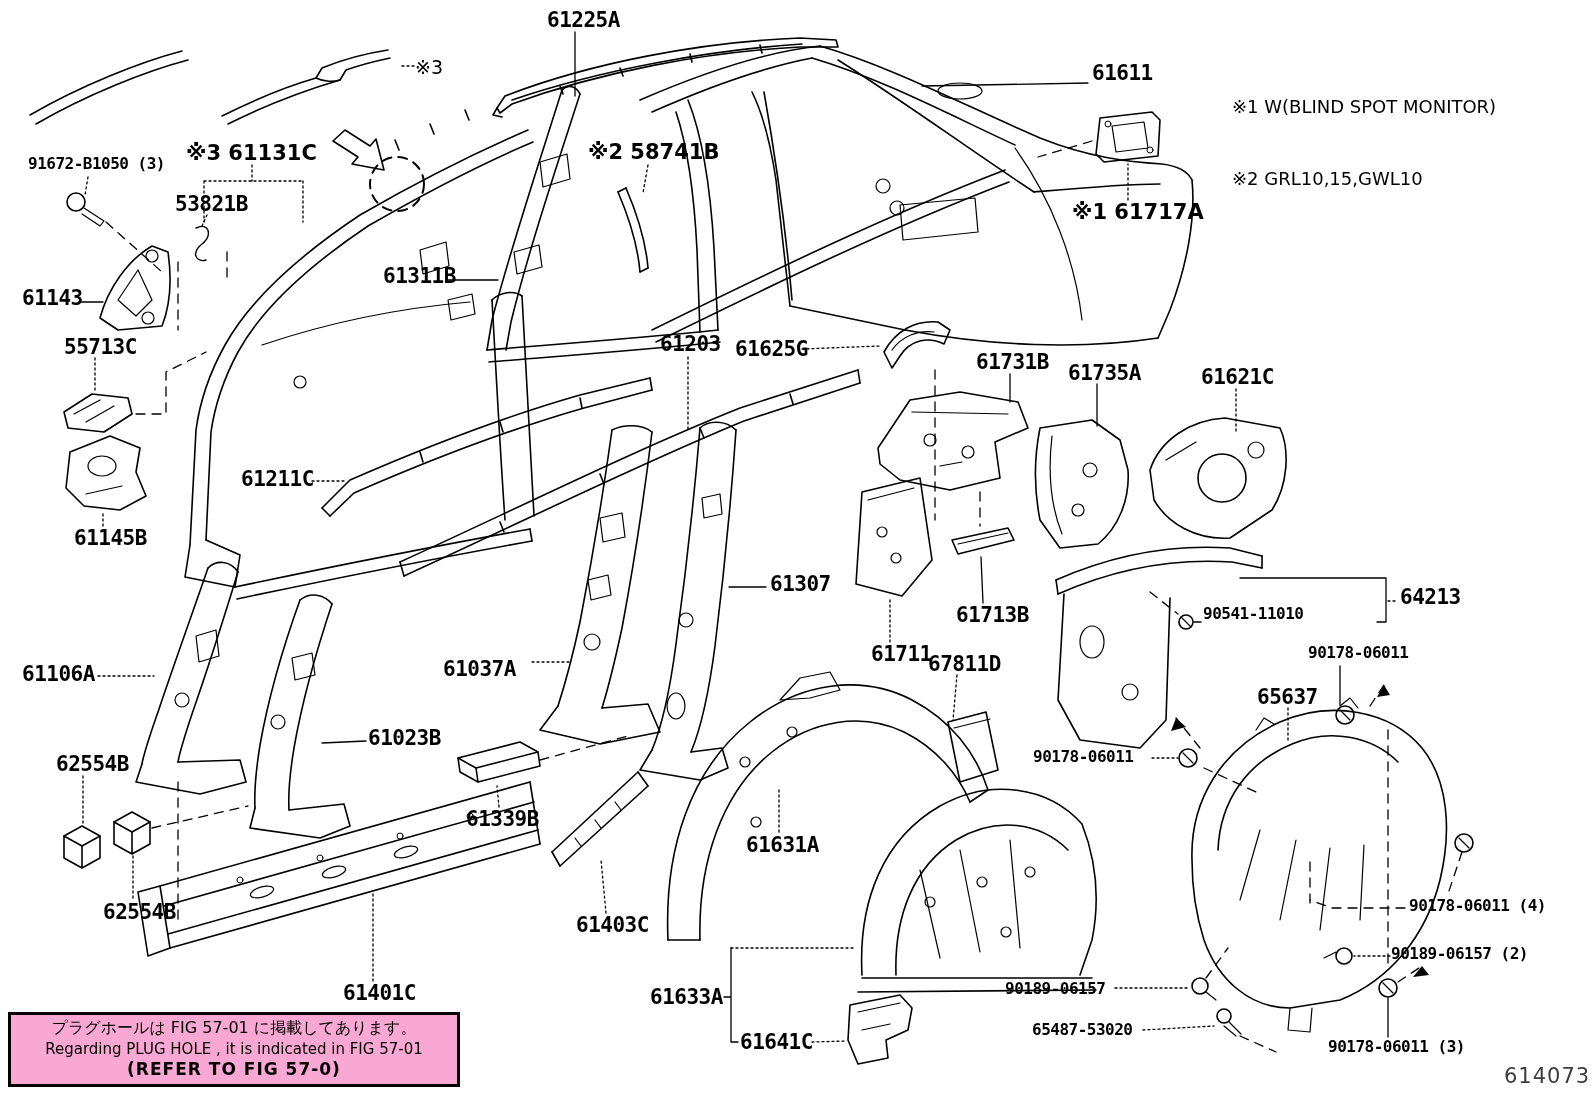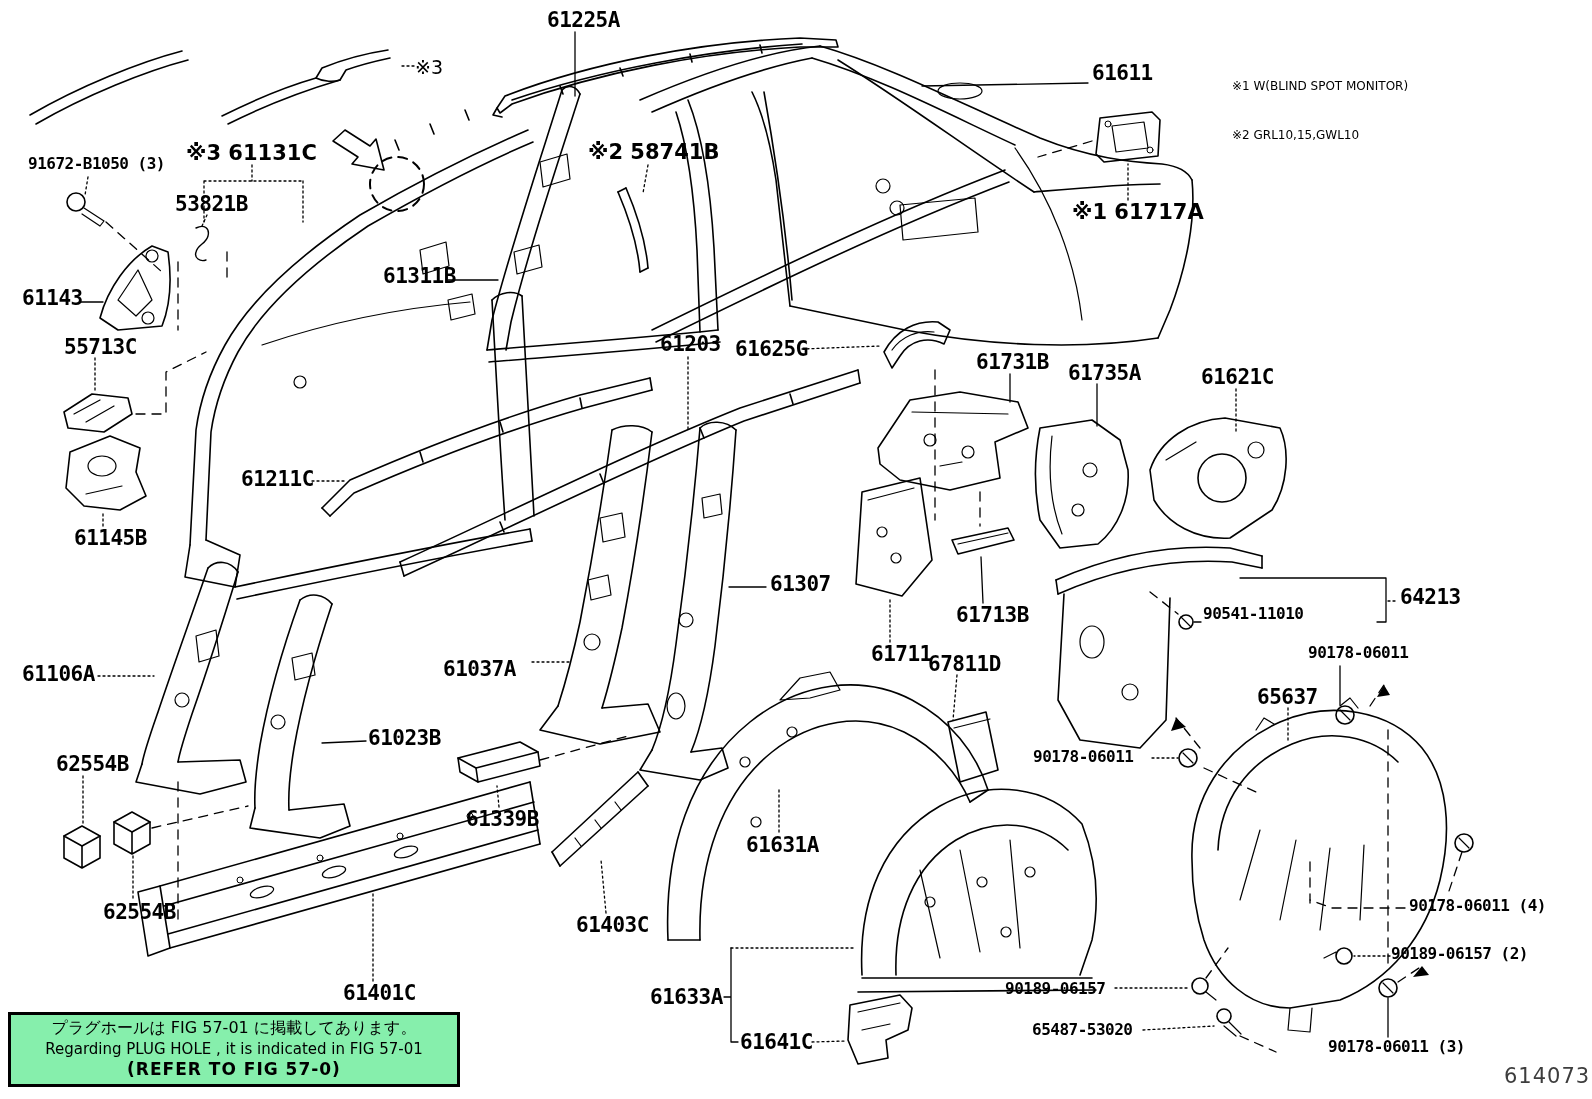--- a/index.html
+++ b/index.html
@@ -9,37 +9,37 @@
   }
   svg{position:absolute;left:0;top:0;}
   .pl{
     position:absolute;font-weight:bold;font-size:16px;line-height:1;
     letter-spacing:-0.5px;white-space:pre;color:#000;
   }
   .pl.big{font-size:21px;}
   .pl.sym{font-family:"DejaVu Sans","Liberation Sans",sans-serif;letter-spacing:0;}
   .note{
     position:absolute;font-family:"DejaVu Sans","Liberation Sans",sans-serif;
-    font-size:12px;line-height:1.35;white-space:pre;color:#000;
+    font-size:18px;line-height:1.35;white-space:pre;color:#000;
   }
   .legend-box{
     position:absolute;left:8px;top:10px;width:390px;height:116px;
     border:3px solid #000;display:flex;flex-direction:column;box-sizing:border-box;background:#fff;
   }
   .legend-head{display:flex;height:32px;border-bottom:2px solid #000;}
   .legend-head .cell{
     flex:1;display:flex;align-items:center;justify-content:center;
     font-family:"DejaVu Sans","Liberation Sans",sans-serif;font-size:17px;white-space:pre;
   }
   .legend-head .cell:first-child{border-right:2px solid #000;}
   .legend-body{flex:1;position:relative;}
   .legend-divider{position:absolute;left:193px;top:0;bottom:0;width:2px;background:#000;}
   .plug-box{
     position:absolute;left:8px;top:1012px;width:452px;height:75px;border:3px solid #000;
-    box-sizing:border-box;background:#86efac;text-align:center;
+    box-sizing:border-box;background:#f9a8d4;text-align:center;
     font-family:"DejaVu Sans","Liberation Sans",sans-serif;
   }
   .plug-box .jp{font-size:16px;margin-top:3px;white-space:pre;}
   .plug-box .en{font-size:15px;margin-top:1px;white-space:pre;}
   .plug-box .ref{font-size:17px;font-weight:bold;letter-spacing:1px;margin-top:1px;white-space:pre;}
   .doc-code{
     position:absolute;left:1504px;top:1064px;font-family:"DejaVu Sans","Liberation Sans",sans-serif;
     font-size:21px;color:#3d3d3d;letter-spacing:1px;
   }
 </style>

